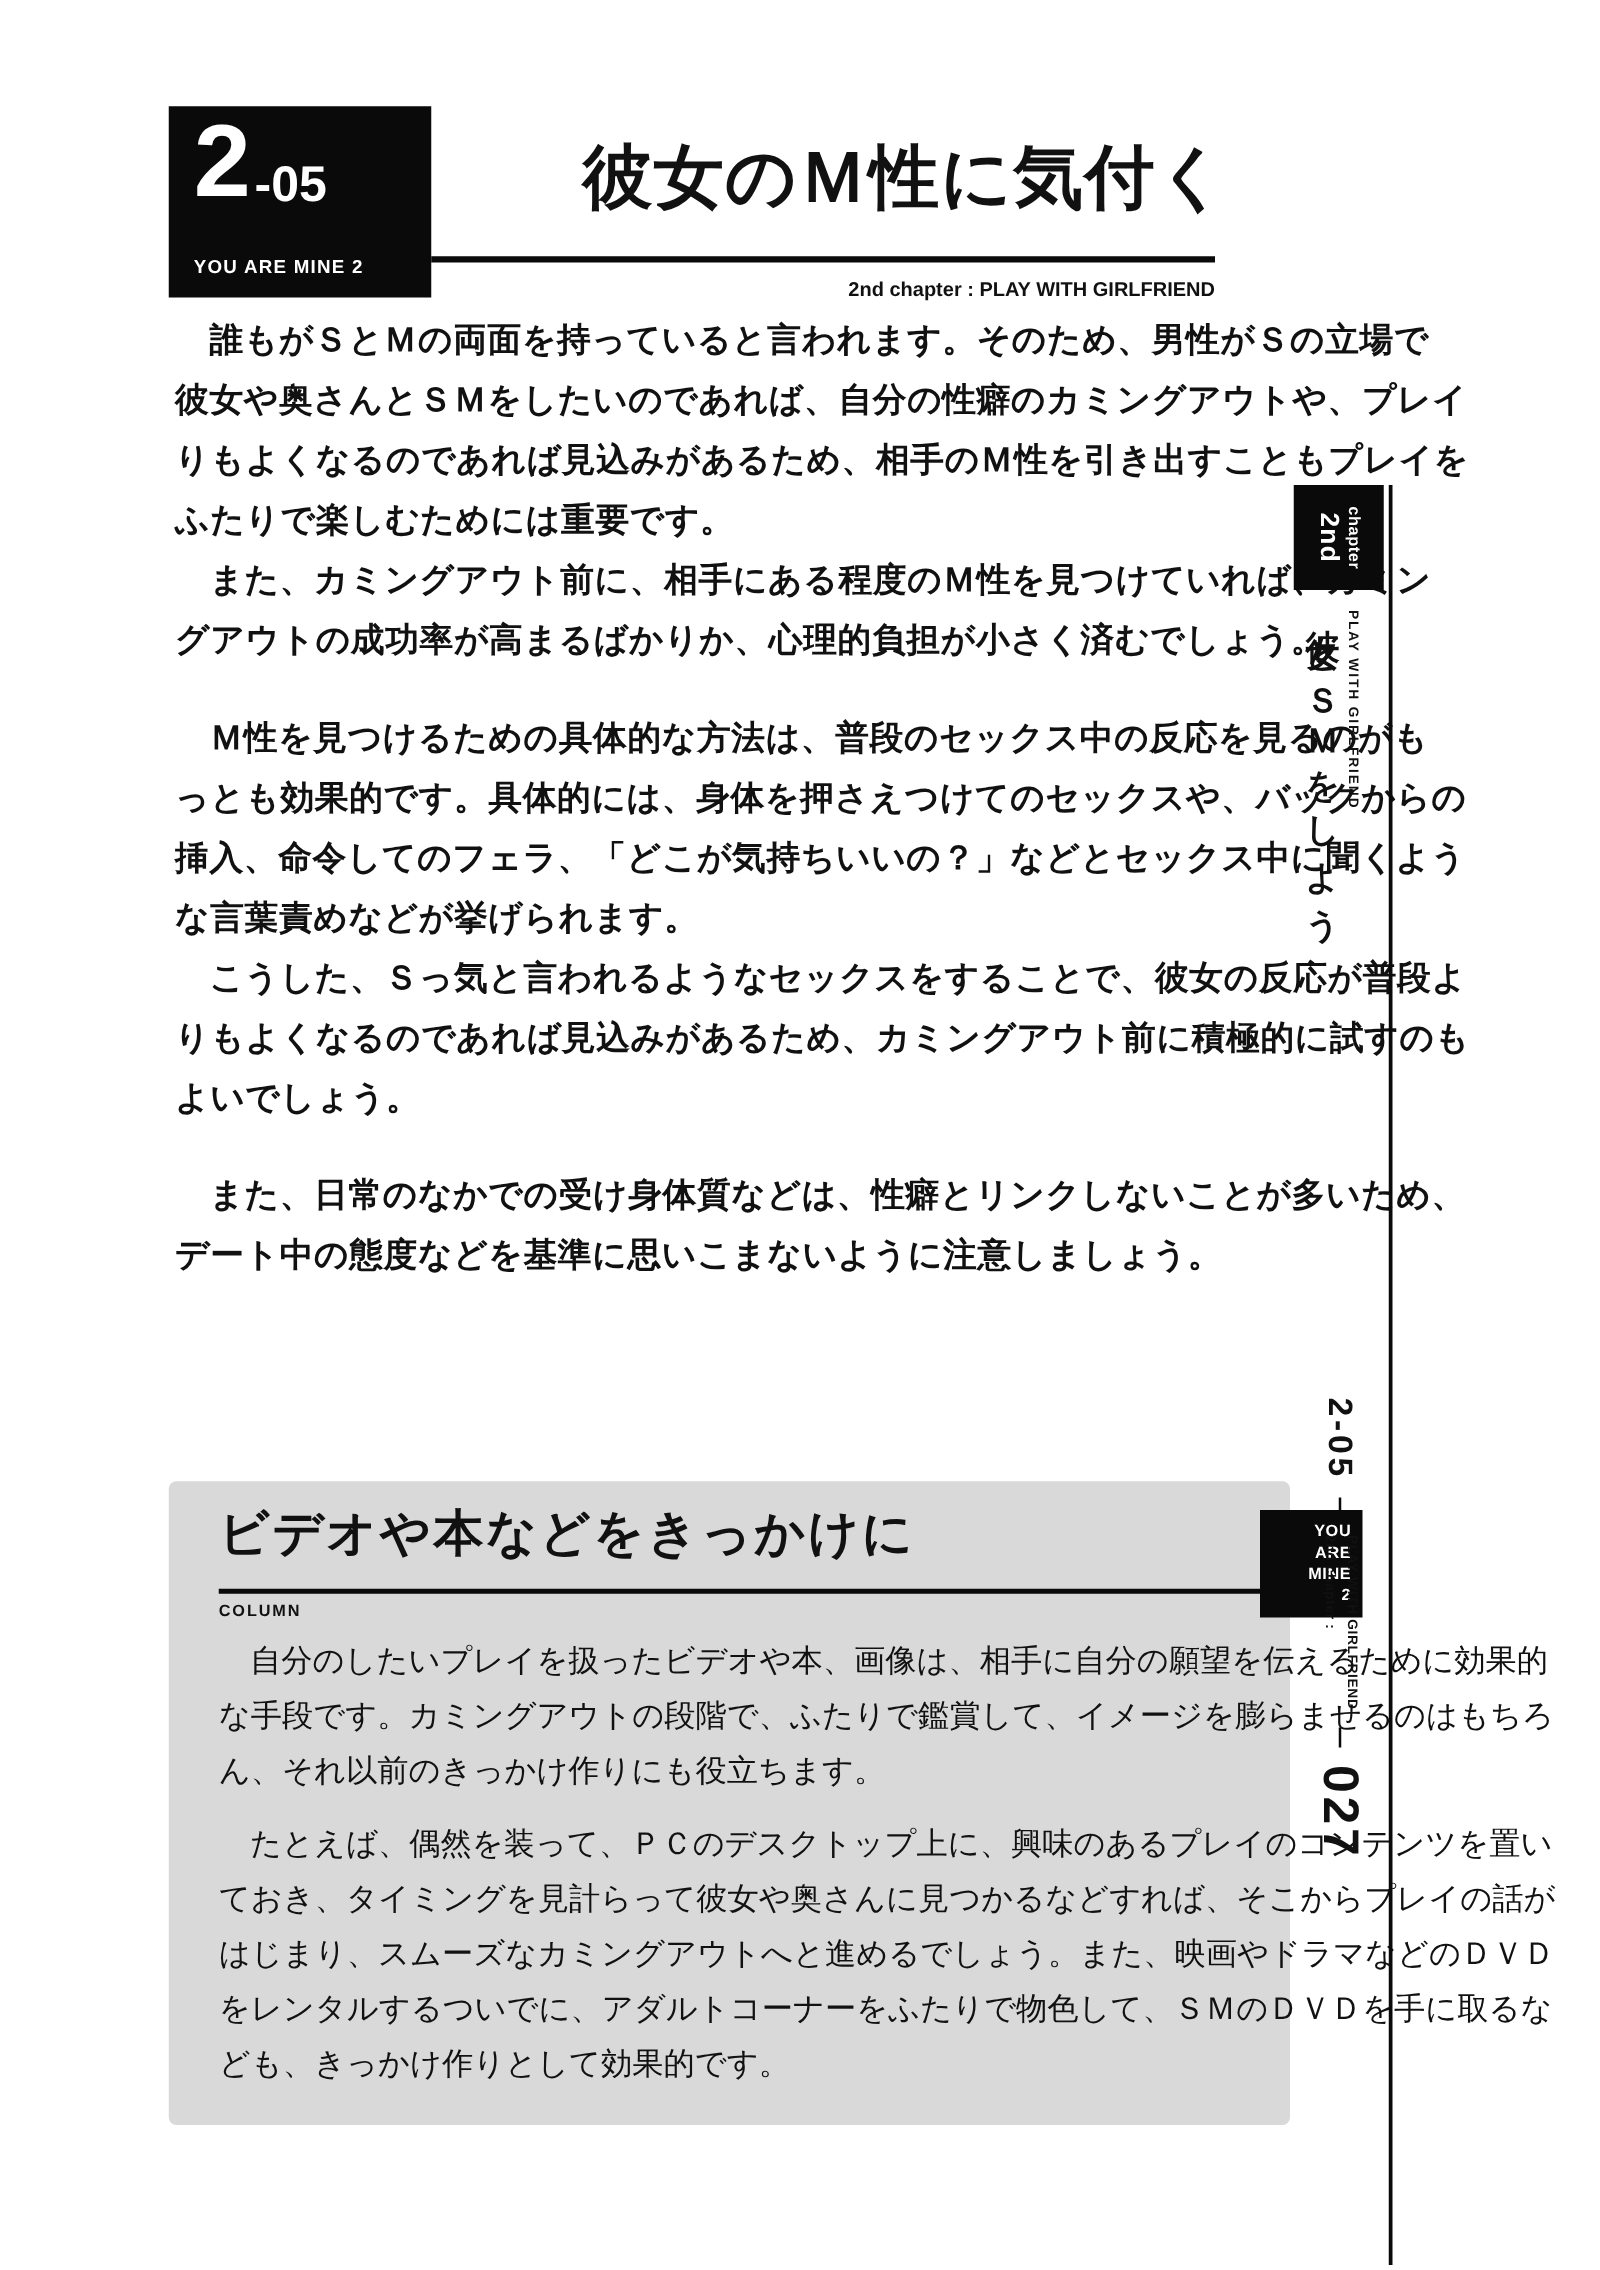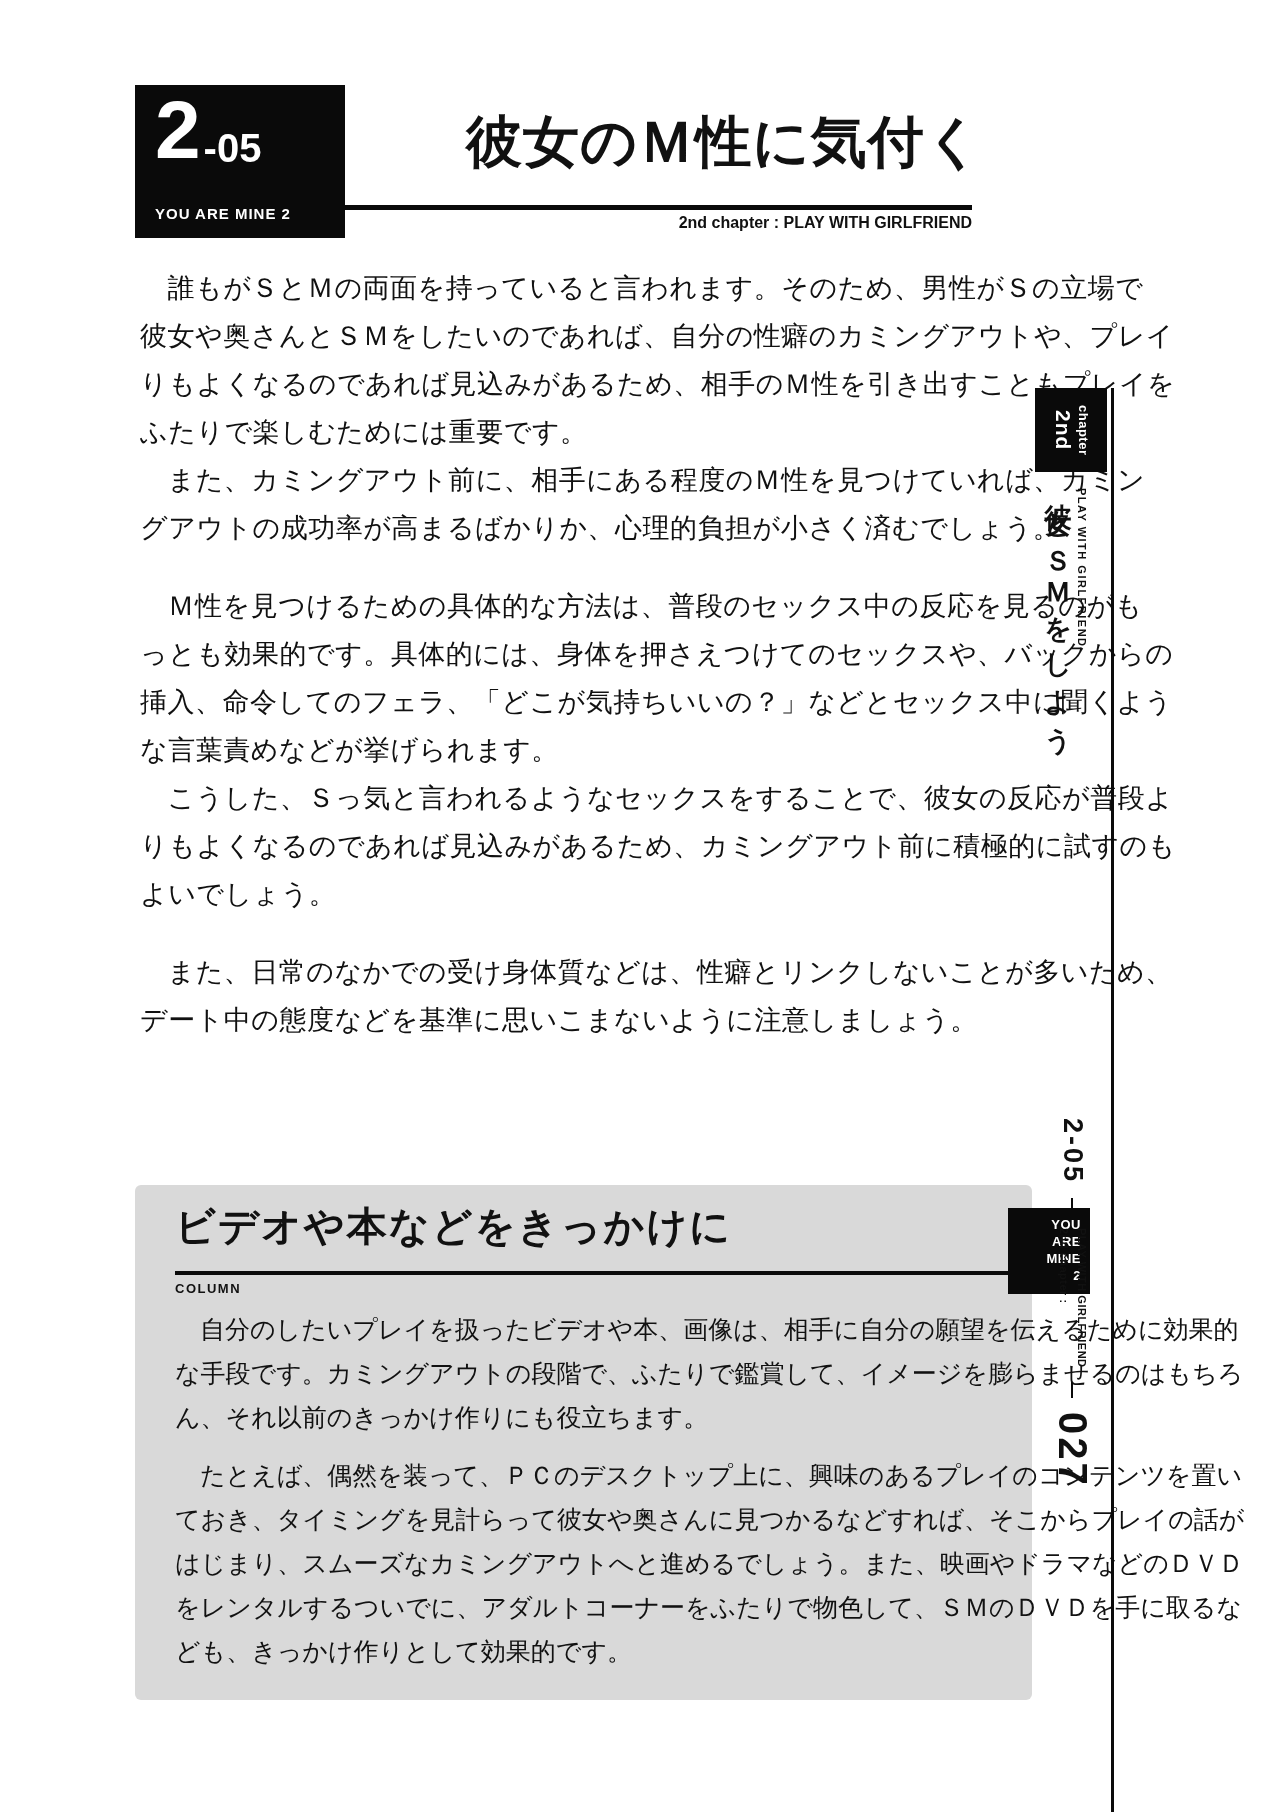--- a/index.html
+++ b/index.html
@@ -9,25 +9,25 @@
   
   .header-box{position:absolute;left:135px;top:85px;width:210px;height:153px;background:#0a0a0a;color:#ffffff;}
   .sec-num{position:absolute;left:20px;top:4px;display:flex;align-items:flex-end;gap:3px;font-weight:700;}
   .sec-big{font-size:82px;line-height:1.0;}
   .sec-small{font-size:40px;line-height:1.15;}
   .brand{position:absolute;left:20px;bottom:16px;font-size:15px;font-weight:700;letter-spacing:1px;white-space:nowrap;}
 
   .page-title{position:absolute;left:350px;top:100px;width:622px;margin:11px;text-align:right;
               font-size:56px;font-weight:900;letter-spacing:1px;line-height:1.1;white-space:nowrap;}
   .title-rule{position:absolute;left:345px;top:205px;width:627px;height:5px;background:#0a0a0a;}
-  .subtitle{position:absolute;left:345px;top:214px;width:627px;text-align:right;font-size:16px;font-weight:700;}
+  .subtitle{position:absolute;left:345px;top:224px;width:627px;text-align:right;font-size:16px;font-weight:700;}
 
   
-  .body-text{position:absolute;left:140px;top:264px;width:852px;font-size:27px;line-height:48px;
-             letter-spacing:0.5px;font-weight:400;}
+  .body-text{position:absolute;left:140px;top:248px;width:852px;font-size:27px;line-height:48px;
+             letter-spacing:0.5px;font-weight:700;}
   .body-block + .body-block{margin-top:30px;}
   .body-line{white-space:nowrap;}
 
   
   .column-box{position:absolute;left:135px;top:1185px;width:897px;height:515px;background:#d9d9d9;border-radius:6px;}
   .column-title{position:absolute;left:40px;top:14px;margin:0;font-size:40px;font-weight:900;letter-spacing:2px;white-space:nowrap;}
   .column-rule{position:absolute;left:40px;top:86px;width:833px;height:4px;background:#0a0a0a;}
   .column-label{position:absolute;left:40px;top:96px;font-size:13px;font-weight:700;letter-spacing:1.5px;}
   .column-badge{position:absolute;left:873px;top:23px;width:82px;height:86px;background:#0a0a0a;color:#ffffff;
                 display:flex;flex-direction:column;justify-content:center;align-items:flex-end;

